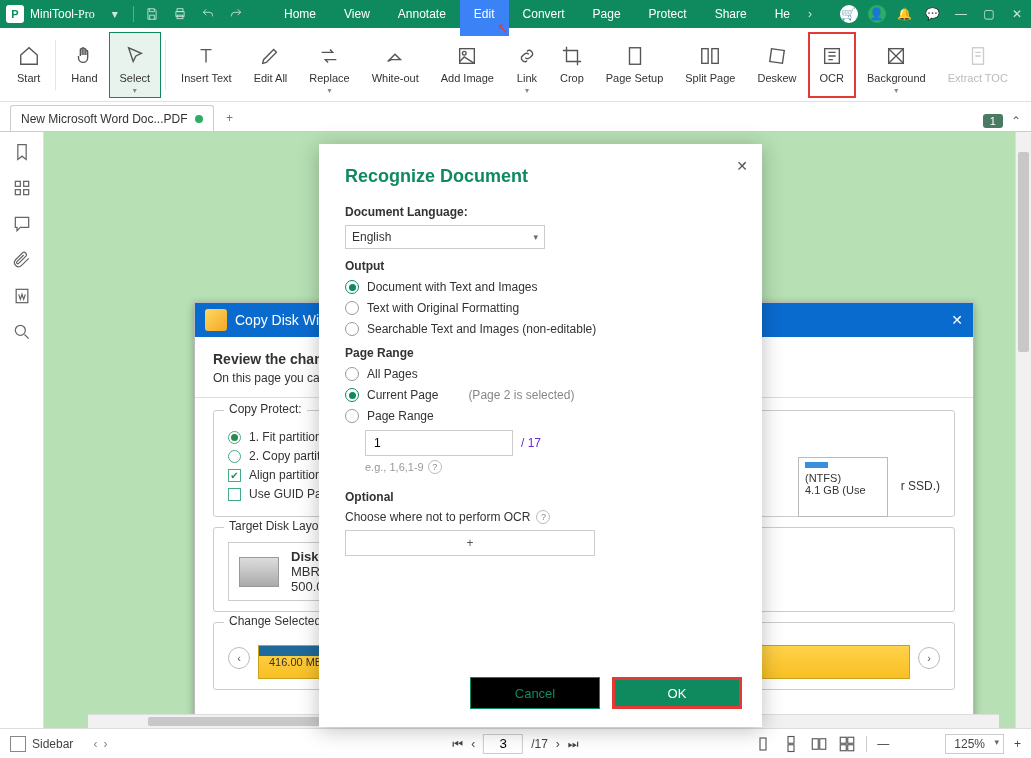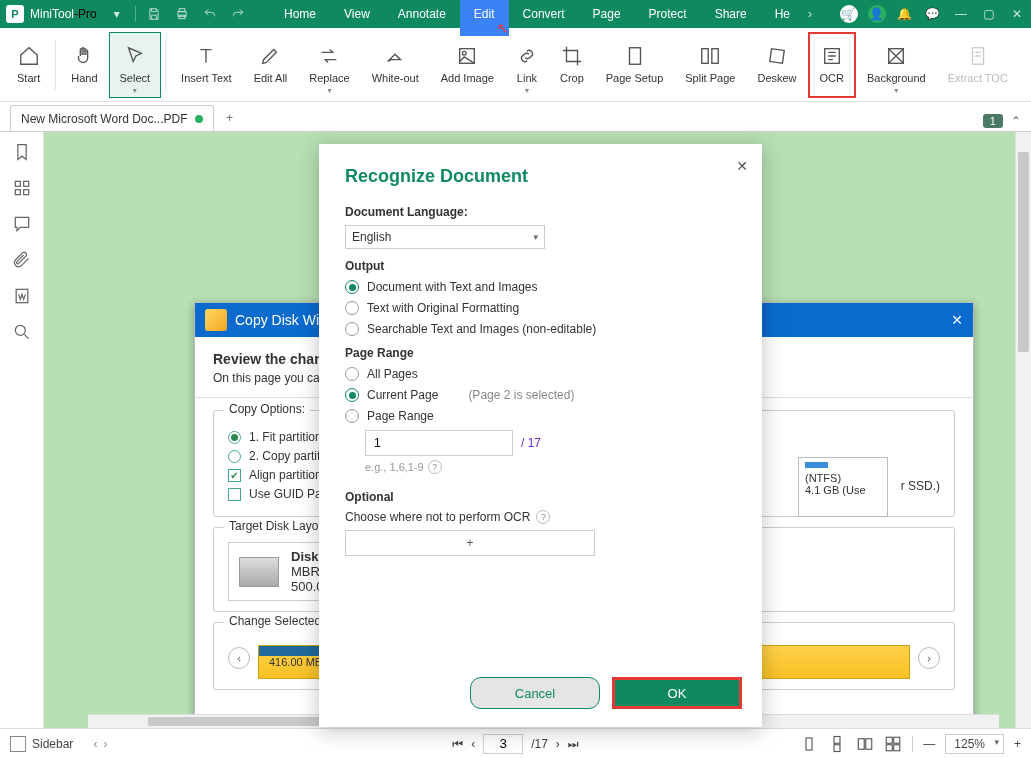--- a/index.html
+++ b/index.html
@@ -1,20 +1,20 @@
 <!DOCTYPE html>
 <html><head>
 <meta charset="utf-8">
 <style>
 *{box-sizing:border-box;margin:0;padding:0;font-family:"Segoe UI",Arial,sans-serif;}
 body{width:1031px;height:758px;overflow:hidden;background:#fff;font-size:12px;color:#333;position:relative;}
 .title-bar{height:28px;background:#0f8a5f;display:flex;align-items:center;color:#fff;padding:0 6px;}
 .title-bar .logo{width:18px;height:18px;background:#fff;border-radius:3px;margin-right:6px;display:flex;align-items:center;justify-content:center;color:#0f8a5f;font-weight:bold;font-size:11px;}
 .title-bar .title{font-size:12px;margin-right:6px;}
-.title-bar .title .pro{color:#000000;}
+.title-bar .title .pro{color:#ffffff;font-family:Liberation Serif, serif;}
 .title-bar .qbtn{width:24px;height:24px;display:flex;align-items:center;justify-content:center;margin:0 2px;cursor:pointer;color:#cfe8de;}
 .title-bar .qbtn svg{width:14px;height:14px;}
 .menu-bar{height:28px;background:#0f8a5f;display:flex;align-items:center;color:#fff;position:absolute;left:270px;top:0;right:130px;}
 .menu-item{padding:16px 14px;height:44px;display:flex;align-items:center;font-size:12px;cursor:pointer;position:relative;}
 .menu-item.active{background:#3b82f6;}
 .menu-cursor{position:absolute;left:497px;top:20px;color:#ff2e2e;font-size:14px;z-index:5;pointer-events:none;}
 .right-icons{position:absolute;right:0;top:0;height:28px;display:flex;align-items:center;}
 .right-icons .ricon{width:28px;height:28px;display:flex;align-items:center;justify-content:center;color:#cfe8de;cursor:pointer;}
 .right-icons .circle{width:18px;height:18px;border-radius:50%;display:flex;align-items:center;justify-content:center;}
 .ribbon{height:74px;border-bottom:1px solid #e0e0e0;display:flex;align-items:center;padding:0 6px;}
@@ -40,21 +40,21 @@
 .right-scroll{width:16px;background:#f1f1f1;border-left:1px solid #ddd;position:relative;}
 .right-scroll .thumb{position:absolute;left:2px;right:2px;top:20px;height:200px;background:#c8c8c8;border-radius:2px;}
 .bottom-scroll{position:absolute;left:44px;right:16px;bottom:0;height:14px;background:#f1f1f1;border-top:1px solid #ddd;}
 .bottom-scroll .thumb{position:absolute;top:2px;bottom:2px;left:60px;width:500px;background:#c8c8c8;border-radius:2px;}
 .status-bar{position:absolute;bottom:0;left:0;right:0;height:30px;border-top:1px solid #ddd;background:#fff;display:flex;align-items:center;padding:0 10px;font-size:12px;color:#444;}
 .status-bar .sicon{width:16px;height:16px;border:1px solid #888;margin-right:6px;}
 .status-bar .center-nav{position:absolute;left:50%;transform:translateX(-50%);display:flex;align-items:center;gap:8px;}
 .status-bar .pginp{width:40px;border:1px solid #ccc;text-align:center;height:20px;}
 .status-bar .right-grp{position:absolute;right:10px;display:flex;align-items:center;gap:10px;}
 .status-bar .viewbtn{width:18px;height:18px;color:#555;cursor:pointer;display:flex;align-items:center;justify-content:center;}
-.status-bar .zoombox{border:1px solid #ccc;padding:2px 18px 2px 8px;position:relative;}
+.status-bar .zoombox{border:1px solid #ccc;padding:2px 18px 2px 8px;position:relative;margin-left:46px;}
 .status-bar .zoombox:after{content:"▾";position:absolute;right:4px;top:2px;font-size:9px;color:#666;}
 
 
 .wizard{position:absolute;left:150px;top:170px;width:780px;height:520px;background:#fff;border:1px solid #bbb;box-shadow:0 2px 8px rgba(0,0,0,.3);}
 .wizard-header{height:34px;background:#0a6bcf;color:#fff;display:flex;align-items:center;padding:0 10px;font-size:14px;justify-content:space-between;}
 .wizard-header .whl{display:flex;align-items:center;gap:8px;}
 .wizard-header .whi{width:22px;height:22px;background:linear-gradient(135deg,#ffd963,#f5a623);border-radius:3px;}
 .wizard-body{padding:14px 18px;font-size:13px;}
 .wizard-body h3{font-size:14px;font-weight:bold;margin-bottom:4px;}
 .wizard-body hr{border:none;border-top:1px solid #ddd;margin:12px -18px;}
@@ -83,21 +83,21 @@
 .ocr-dialog .rrow{display:flex;align-items:center;gap:8px;margin:7px 0;font-size:12px;}
 .ocr-dialog .rad{width:14px;height:14px;border:1px solid #999;border-radius:50%;display:flex;align-items:center;justify-content:center;}
 .ocr-dialog .rad.on{border-color:#0f8a5f;}
 .ocr-dialog .rad.on::after{content:"";width:7px;height:7px;background:#0f8a5f;border-radius:50%;}
 .ocr-dialog .pginput{width:148px;height:26px;border:1px solid #ccc;padding:0 8px;margin-left:20px;font-size:12px;}
 .ocr-dialog .hint{color:#999;font-size:11px;margin-left:20px;margin-top:4px;display:flex;align-items:center;gap:4px;}
 .ocr-dialog .qm{width:14px;height:14px;border:1px solid #bbb;border-radius:50%;display:inline-flex;align-items:center;justify-content:center;font-size:9px;color:#888;}
 .ocr-dialog .addbox{width:250px;height:26px;border:1px solid #ccc;display:flex;align-items:center;justify-content:center;color:#555;cursor:pointer;margin-top:6px;}
 .ocr-dialog .btnrow{position:absolute;bottom:18px;right:20px;display:flex;gap:12px;}
 .ocr-dialog .btn{width:130px;height:32px;border:1px solid #0f8a5f;display:flex;align-items:center;justify-content:center;font-size:13px;cursor:pointer;}
-.ocr-dialog .btn.cancel{background:#e5e5e5;color:#0f8a5f;border-radius:11px;}
+.ocr-dialog .btn.cancel{background:#000000;color:#0f8a5f;}
 .ocr-dialog .btn.ok{background:#0f8a5f;color:#fff;border:3px solid #e53935;}
 svg{stroke:currentColor;fill:none;stroke-width:1.5;}
 </style>
 </head>
 <body>
 
 <div class="title-bar">
   <div class="logo">P</div>
   <div class="title"><span>MiniTool</span><span class="pro">-Pro</span></div>
   <div class="qbtn">▾</div>
@@ -355,21 +355,21 @@
             <div class="whi"></div>
             <span>Copy Disk Wizard</span>
           </div>
         <span style="cursor:pointer;">✕</span>
       </div>
       <div class="wizard-body">
         <h3>Review the changes</h3>
         <div style="font-size:12px;">On this page you can</div>
         <hr>
         <div class="fieldset">
-          <div class="legend">Copy Options:</div>
+          <div class="legend">Copy Protect:</div>
           <div class="radio-row">
               <div class="radio on"></div>
               <span>1. Fit partitions</span>
             </div>
           <div class="radio-row">
               <div class="radio"></div>
               <span>2. Copy partitio</span>
             </div>
           <div class="check-row">
               <div class="check">✔</div>

